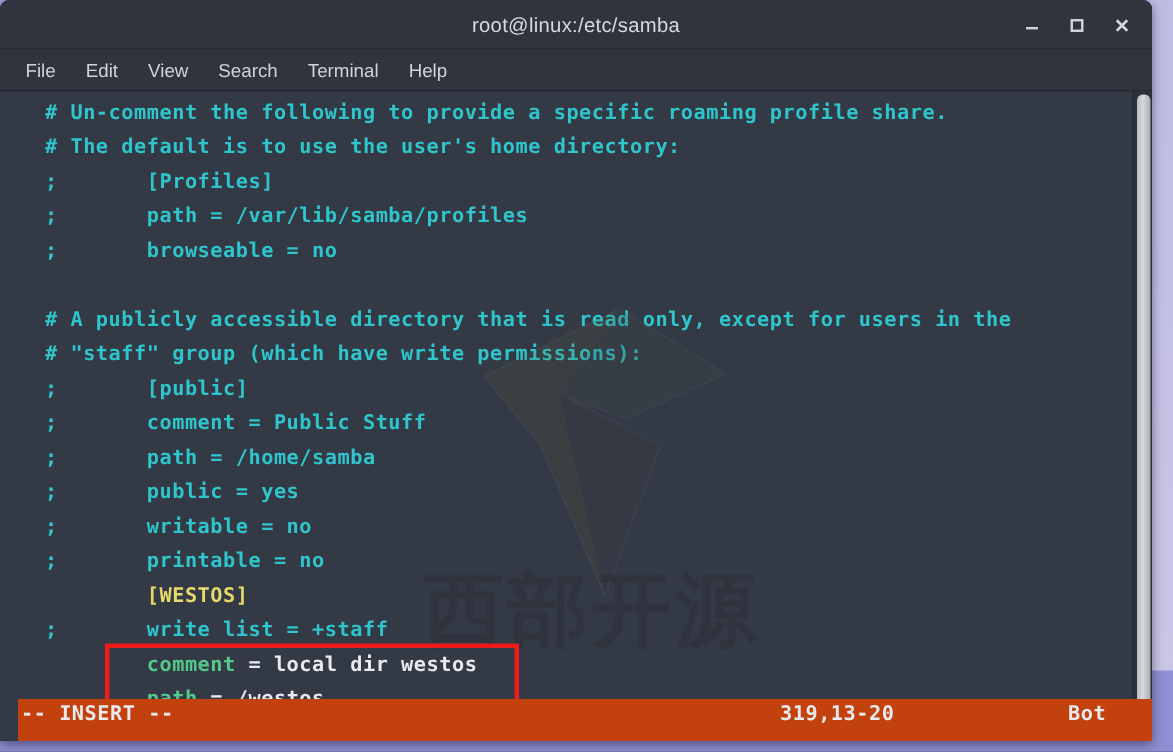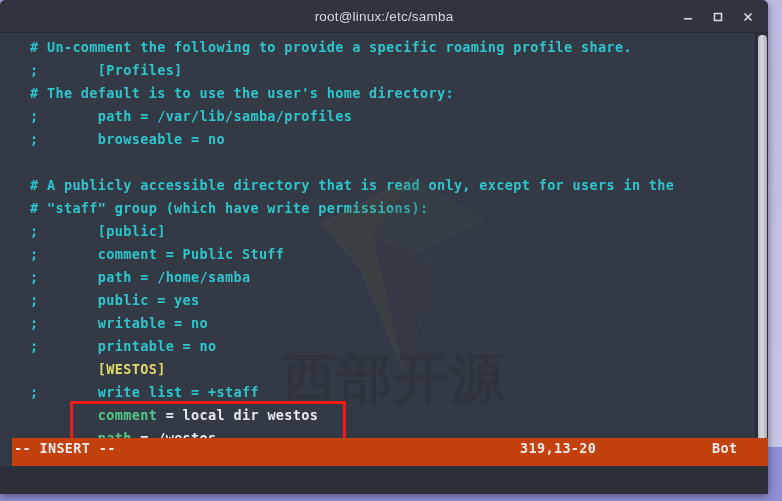--- a/index.html
+++ b/index.html
@@ -231,27 +231,35 @@
             </svg>
         </div>
         <div class="winbtn">
           <svg width="12" height="12" viewBox="0 0 12 12">
               <path d="M2.5 2.5 L9.5 9.5 M9.5 2.5 L2.5 9.5" stroke="currentColor" stroke-width="1.7" fill="none"></path>
             </svg>
         </div>
       </div>
     </div>
 
+    <div class="menubar">
+      <div class="menu-item">File</div>
+      <div class="menu-item">Edit</div>
+      <div class="menu-item">View</div>
+      <div class="menu-item">Search</div>
+      <div class="menu-item">Terminal</div>
+      <div class="menu-item">Help</div>
+    </div>
 
     <div class="term">
 
       <div class="term-inner" id="editor-lines">
           <div class="line"><span class="c-cyan"># Un-comment the following to provide a specific roaming profile share.</span></div>
+          <div class="line"><span class="c-cyan"># The default is to use the user's home directory:</span></div>
           <div class="line"><span class="c-cyan">;       [Profiles]</span></div>
-          <div class="line"><span class="c-cyan"># The default is to use the user's home directory:</span></div>
           <div class="line"><span class="c-cyan">;       path = /var/lib/samba/profiles</span></div>
           <div class="line"><span class="c-cyan">;       browseable = no</span></div>
           <div class="line"><span class="c-cyan"></span></div>
           <div class="line"><span class="c-cyan"># A publicly accessible directory that is read only, except for users in the</span></div>
           <div class="line"><span class="c-cyan"># "staff" group (which have write permissions):</span></div>
           <div class="line"><span class="c-cyan">;       [public]</span></div>
           <div class="line"><span class="c-cyan">;       comment = Public Stuff</span></div>
           <div class="line"><span class="c-cyan">;       path = /home/samba</span></div>
           <div class="line"><span class="c-cyan">;       public = yes</span></div>
           <div class="line"><span class="c-cyan">;       writable = no</span></div>

